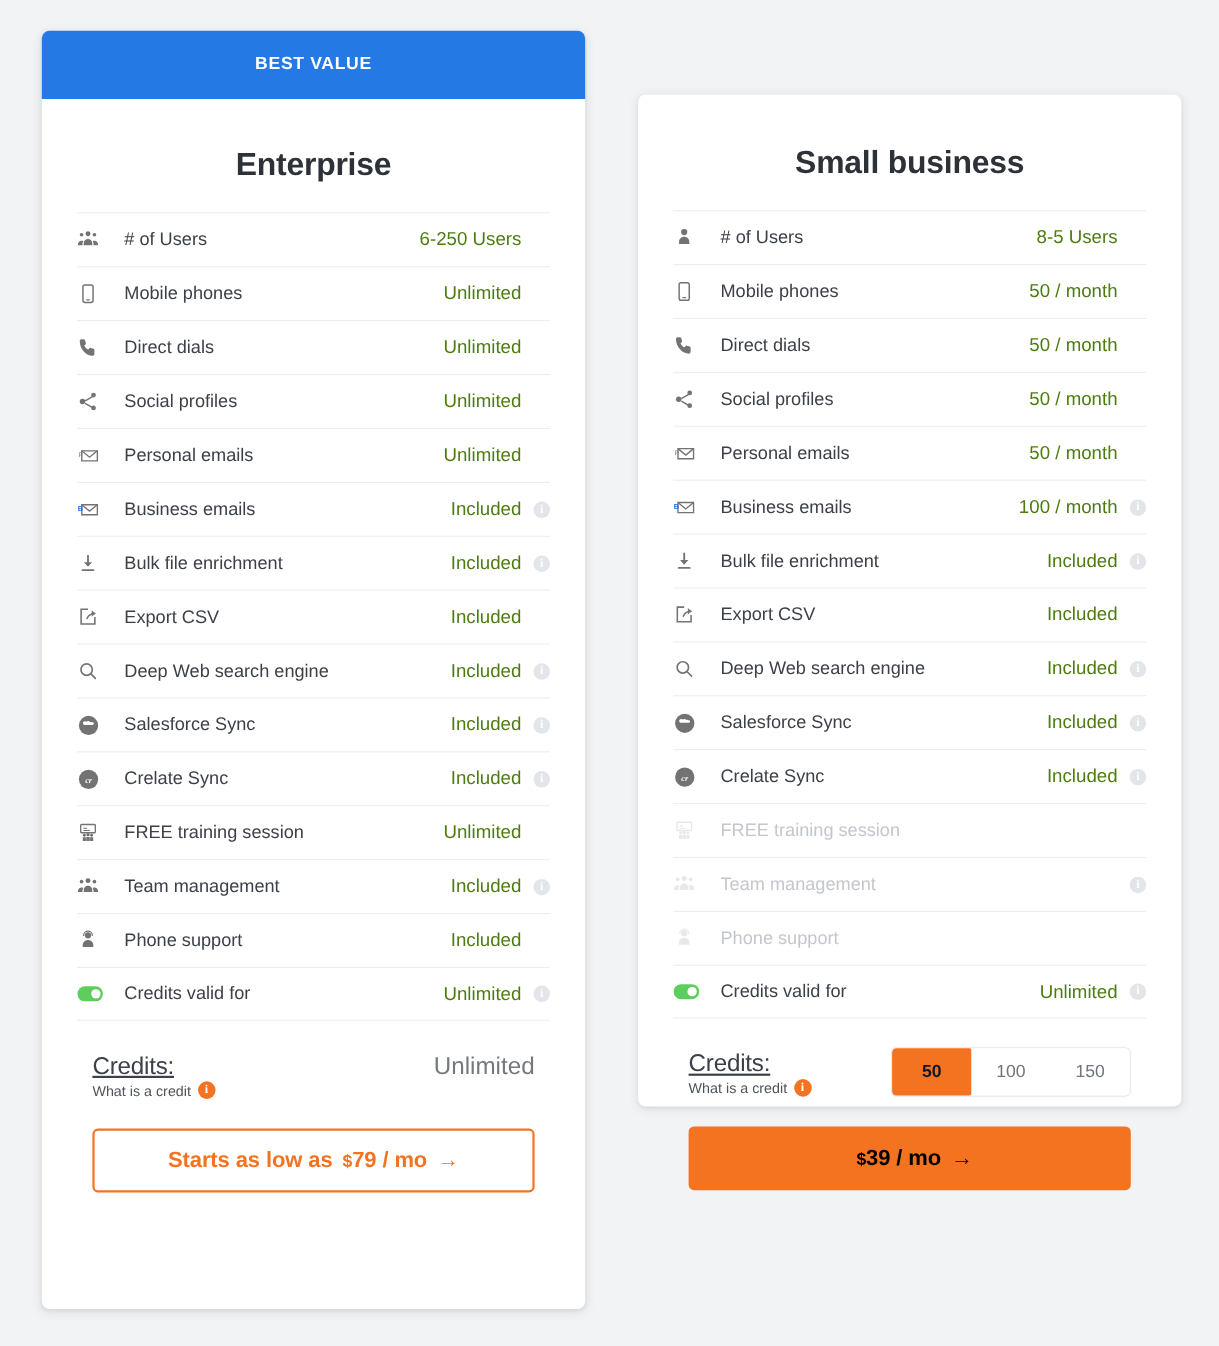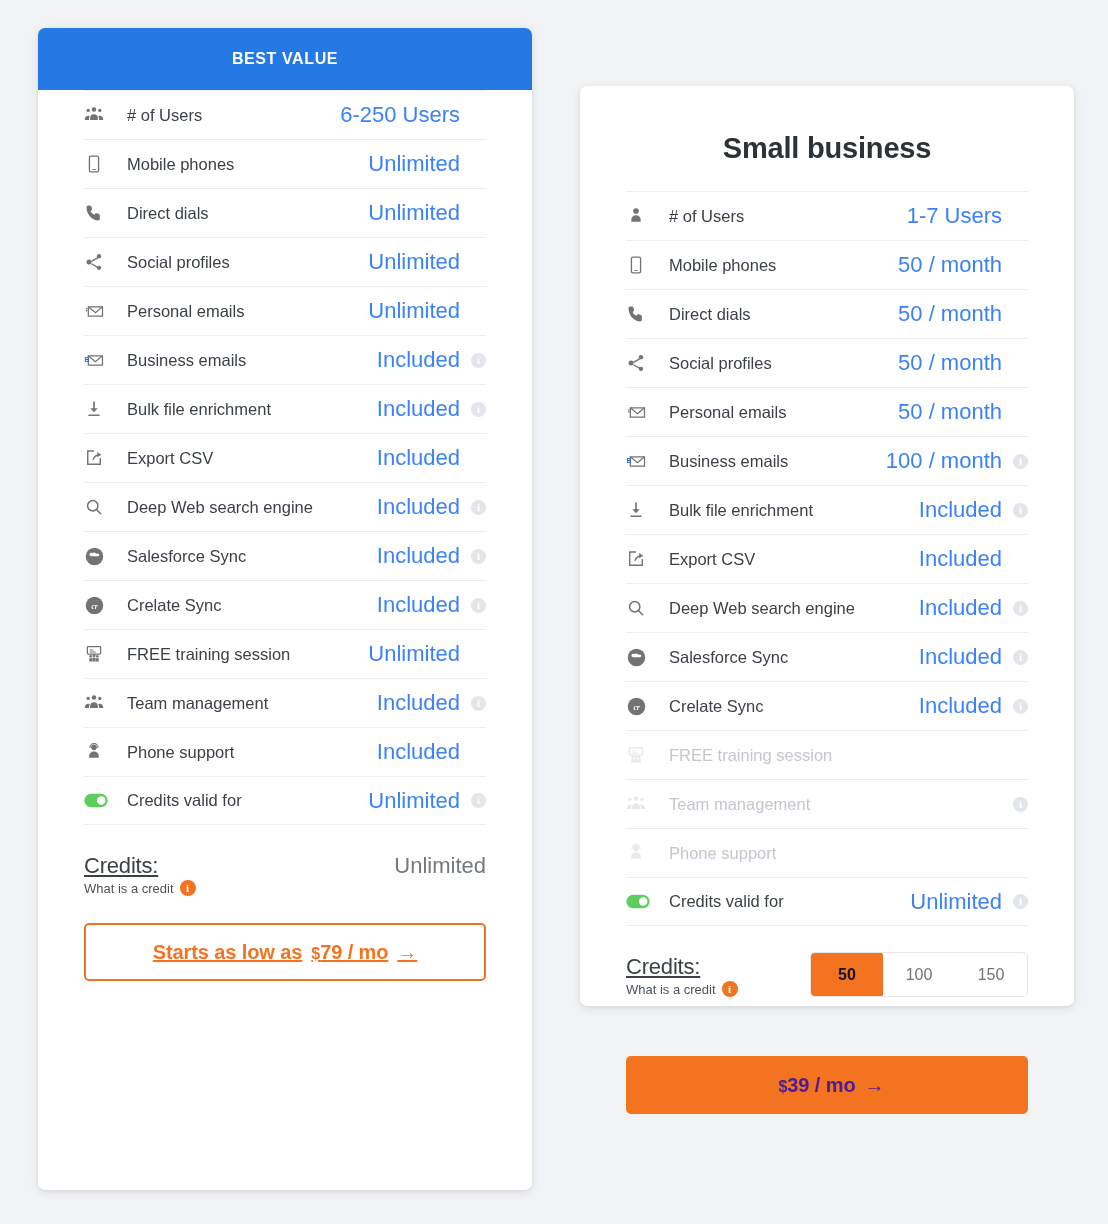--- a/index.html
+++ b/index.html
@@ -53,21 +53,21 @@
     text-align: center;
     font-size: 29px;
     font-weight: bold;
     color: #2d3239;
     padding: 44px 0 26px 0;
     letter-spacing: -.2px;
   }
   .card.plain .plan-title { padding: 46px 0 26px 0; }
 
   
-  .features { padding: 0 46px; }
+  .features { padding: 0 32px; }
 
   .frow {
     height: 49px;
     display: flex;
     align-items: center;
     border-top: 1px solid #ededf0;
     position: relative;
   }
   .frow:last-child { border-bottom: 1px solid #ededf0; align-items: center; }
 
@@ -83,22 +83,22 @@
 
   .flabel {
     flex: 1 1 auto;
     font-size: 16.5px;
     color: #3c4149;
     padding-left: 13px;
     white-space: nowrap;
   }
 
   .fvalue {
-    font-size: 22px;
-    color: #3b82f6;
+    font-size: 17px;
+    color: #4d7c0f;
     white-space: nowrap;
     text-align: right;
   }
 
   .finfo {
     width: 26px;
     flex: 0 0 26px;
     display: flex;
     justify-content: flex-end;
     align-items: center;
@@ -186,46 +186,45 @@
     justify-content: center;
     font-size: 20px;
     font-weight: bold;
     letter-spacing: -.1px;
     cursor: pointer;
   }
   .cta.outline {
     border: 2px solid #f47321;
     background: #ffffff;
     color: #f47321;
-    text-decoration: underline;
   }
   .cta.solid {
     background: #f47321;
     border: 2px solid #f47321;
-    color: #4c1d95;
-    margin-top: 32px;
+    color: #000000;
   }
   .cta .arrow { margin-left: 9px; font-size: 20px; }
   .cta .price { margin-left: 9px; }
   .cta .dollar { font-size: 16px; }
 
   .fineprint {
     padding: 22px 46px 0 46px;
     font-size: 14.5px;
     line-height: 1.55;
     color: #b6babf;
     max-width: 430px;
   }
 </style>
 </head>
 <body>
 
 <div class="plans">
     <div class="card featured">
       <div class="banner" style="background: rgb(36, 121, 228);">BEST VALUE</div>
+      <div class="plan-title">Enterprise</div>
       <div class="features">
         <div class="frow">
           <span class="ficon">
             <svg width="20" height="20" viewBox="0 0 24 24" fill="currentColor">
               <circle cx="5" cy="6.5" r="2"></circle>
               <circle cx="19" cy="6.5" r="2"></circle>
               <circle cx="12" cy="5.5" r="2.7"></circle>
               <path d="M1 17c0-2.4 1.8-4 4-4 .7 0 1.3.1 1.9.4C6.3 14.2 6 15.1 6 16v2H1v-1zM23 17v1h-5v-2c0-.9-.3-1.8-.9-2.6.6-.3 1.2-.4 1.9-.4 2.2 0 4 1.6 4 4zM12 11c2.6 0 4.7 2 4.7 4.5V18H7.3v-2.5C7.3 13 9.4 11 12 11z"></path>
             </svg>
           </span>
@@ -451,21 +450,21 @@
       <div class="plan-title">Small business</div>
       <div class="features">
         <div class="frow">
           <span class="ficon">
             <svg width="20" height="20" viewBox="0 0 24 24" fill="currentColor">
               <circle cx="12" cy="6" r="3.4"></circle>
               <path d="M12 11.2c3.1 0 5.6 2.4 5.6 5.4V19H6.4v-2.4c0-3 2.5-5.4 5.6-5.4z"></path>
             </svg>
           </span>
           <span class="flabel"># of Users</span>
-          <span class="fvalue">1-7 Users</span>
+          <span class="fvalue">8-5 Users</span>
           <span class="finfo empty">
             <span class="info-dot">i</span>
           </span>
         </div>
         <div class="frow">
           <span class="ficon">
             <svg width="20" height="20" viewBox="0 0 24 24" fill="none" stroke="currentColor" stroke-width="1.6">
               <rect x="6.5" y="2.5" width="11" height="19" rx="2"></rect>
               <rect x="10" y="18" width="4" height="1.3" rx=".6" fill="currentColor" stroke="none"></rect>
             </svg>

